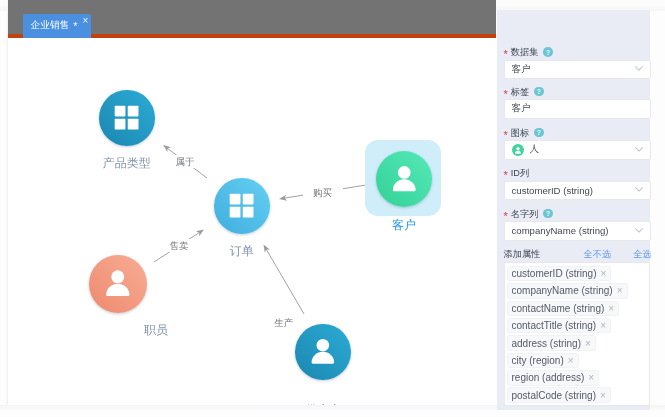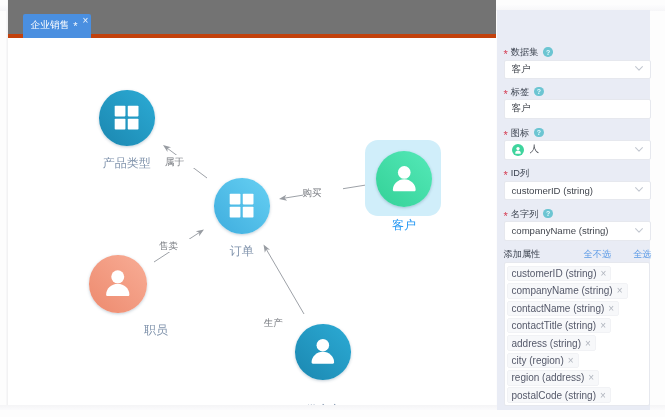--- a/index.html
+++ b/index.html
@@ -38,21 +38,21 @@
 .taglist{position:absolute;left:6.5px;top:252px;width:146.5px;height:144px;background:#fff;border:1px solid #e6e8ee;border-radius:2px;overflow:hidden;box-sizing:border-box;padding-top:0px;}
 .tag{display:inline-flex;align-items:center;margin:0 0 0 2px;padding:0 4px;height:15.5px;background:#f7f8fa;border:1px solid #f1f2f5;border-radius:2px;font-size:10px;color:#55596a;box-sizing:border-box;}
 .tag .x{margin-left:4px;color:#b0b5be;font-size:10px;}
 
 .nicon{position:absolute;pointer-events:none;}
 .swatch{display:inline-flex;align-items:center;justify-content:center;width:12px;height:12px;border-radius:50%;margin-right:6px;flex:0 0 auto;overflow:hidden;}
 .cval{white-space:nowrap;overflow:hidden;}
 #edges{position:absolute;left:0;top:0;}
 .tagline{line-height:normal;height:17.4px;}
 
-.elabel{position:absolute;width:40px;text-align:left;font-size:9.5px;color:#76797f;background:#fff;line-height:13px;height:13px;}
+.elabel{position:absolute;width:40px;text-align:center;font-size:9.5px;color:#76797f;background:#fff;line-height:13px;height:13px;}
 
 .app-bg{position:absolute;left:0;top:0;width:665px;height:417px;background:#fdfdfd;}
 .top-divider{position:absolute;left:0;top:5px;width:665px;height:6px;background:linear-gradient(180deg,#fcfcfd,#f6f6f8);}
 .left-rail{position:absolute;left:6px;top:11px;width:9px;height:394px;background:#f7f7f8;}
 .bottom-bg{position:absolute;left:0;top:405px;width:665px;height:5px;background:linear-gradient(180deg,#f4f4f6,#fbfbfc);}
 </style>
 </head>
 <body>
 
 <div id="root">

